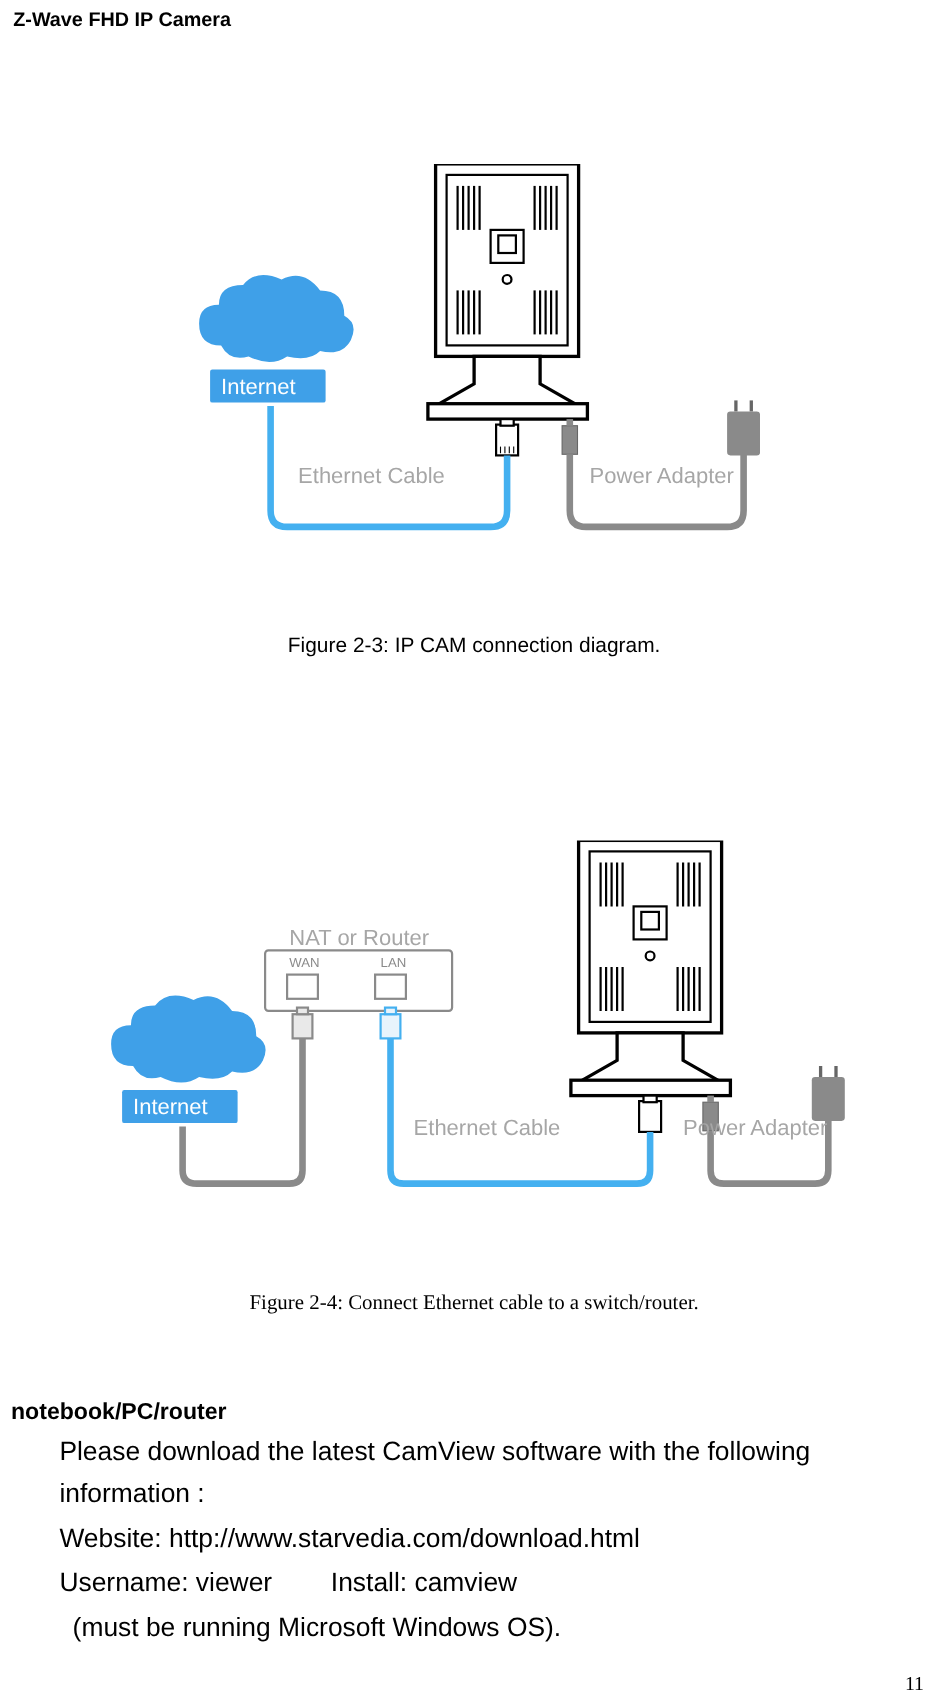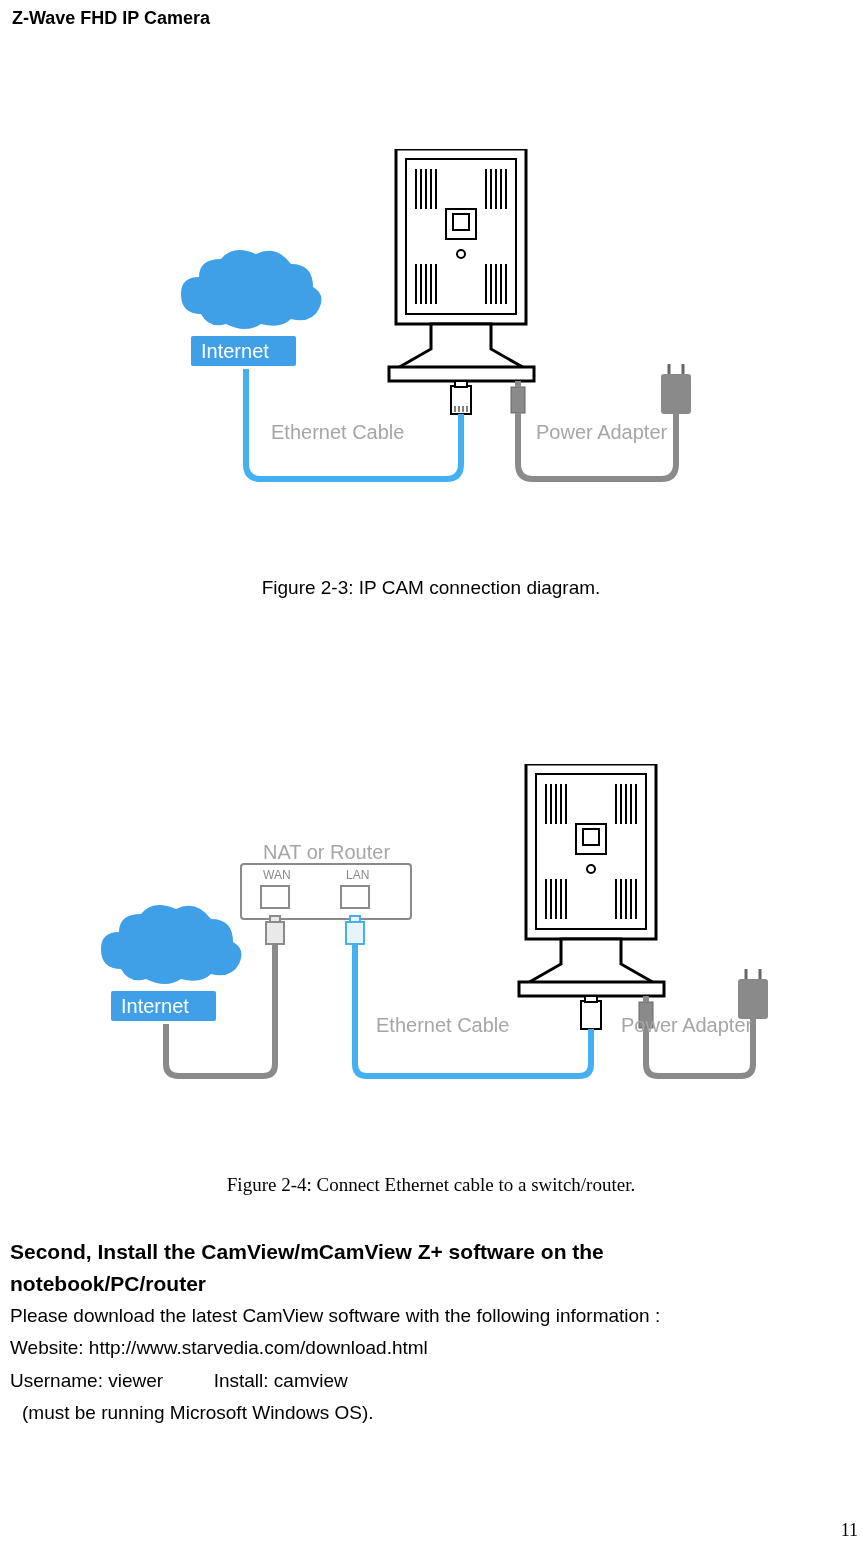--- a/index.html
+++ b/index.html
@@ -40,31 +40,32 @@
       margin-top: 90px;
       font-family: Liberation Serif, serif;
     }
     .section-title {
       font-weight: bold;
       font-size: 21px;
       margin-top: 40px;
       line-height: 1.5;
     }
     .body-text {
-      font-size: 19px;
+      font-size: 24px;
       line-height: 1.6;
       margin-top: 2px;
+      margin-left: 44px;
     }
     .indent {
       padding-left: 12px;
     }
     .page-number {
       position: absolute;
       bottom: 12px;
-      right: 4px;
+      right: 22px;
       font-size: 18px;
       font-family: 'Times New Roman', serif;
     }
     .label-gray {
       fill: #a6a6a6;
       font-family: 'Segoe UI', Arial, sans-serif;
       font-size: 20px;
     }
     .label-white {
       fill: #fff;
@@ -233,21 +234,21 @@
       <line x1="655" y1="205" x2="655" y2="215" stroke="#666" stroke-width="3"></line>
       <line x1="669" y1="205" x2="669" y2="215" stroke="#666" stroke-width="3"></line>
       <text x="530" y="268" class="label-gray">Power Adapter</text>
     </g>
   </svg>
 </div>
 
 <div class="figure-caption-2">Figure 2-4: Connect Ethernet cable to a switch/router.</div>
 
 <div class="section-title">
-  <span>Second, Install the CamView/mCamView Z+ software on the</span><br>
+  <br>
   <span>notebook/PC/router</span>
 </div>
 
 <div class="body-text">Please download the latest CamView software with the following information :</div>
 <div class="body-text">Website: http://www.starvedia.com/download.html</div>
 <div class="body-text">
   <span>Username: viewer</span>
   <span style="display:inline-block; width:40px;"></span>
   <span>Install: camview</span>
 </div>

